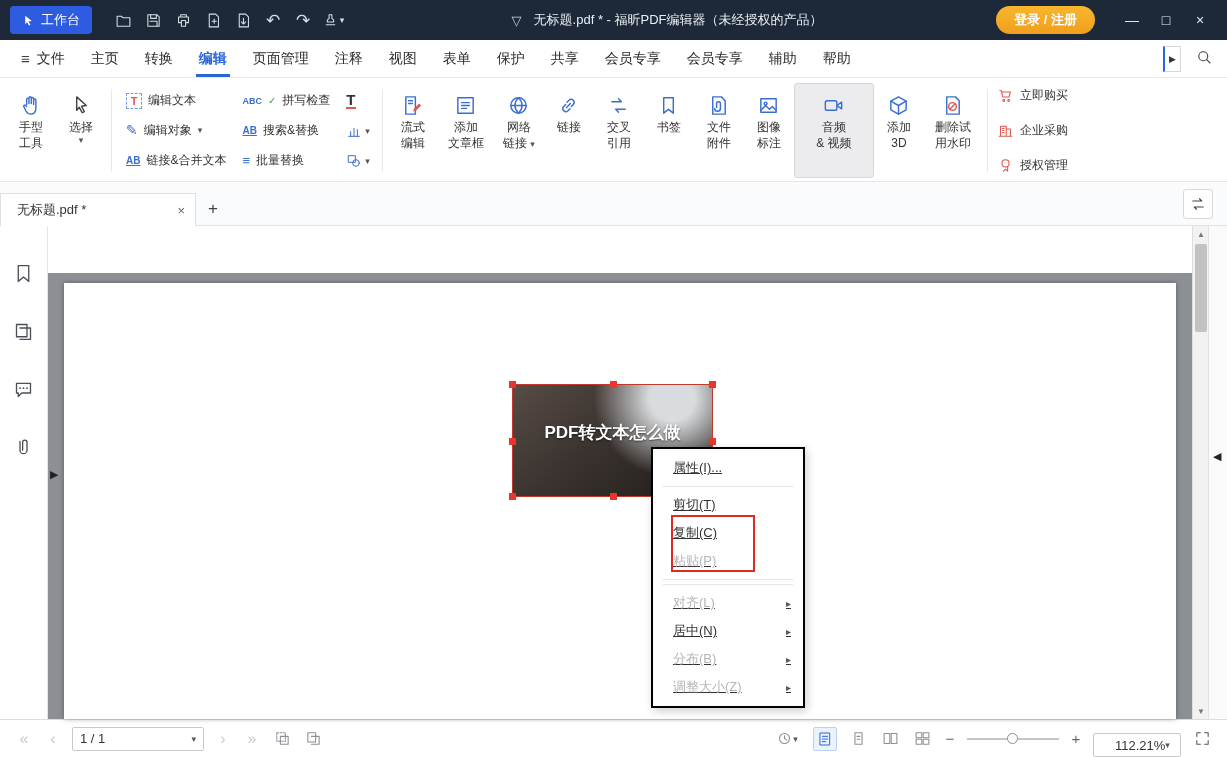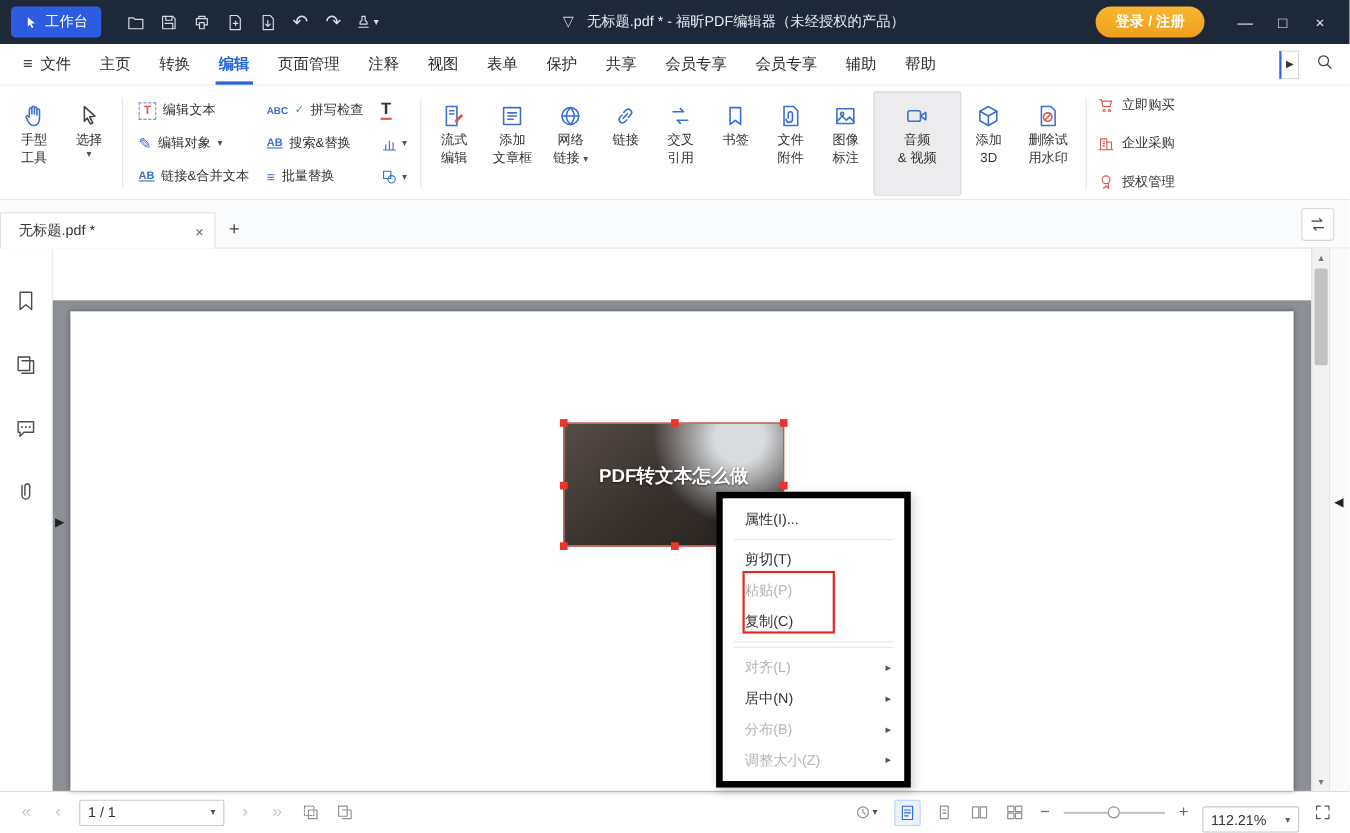--- a/index.html
+++ b/index.html
@@ -73,21 +73,21 @@
   .sel-img { position:absolute; left:464px; top:111px; width:201px; height:113px;
              background: radial-gradient(circle at 80% 12%, #d9dcdf 0 12%, rgba(217,220,223,0) 42%),
                          linear-gradient(140deg,#574c46 0%, #3a332f 45%, #221d1b 100%);
              border:1px solid #c0392b; display:flex; align-items:center; justify-content:center; z-index:1; }
   .sel-img .cap { color:#fff; font-weight:bold; font-size:17px; text-shadow:0 1px 2px rgba(0,0,0,.6); transform:translateY(-8px); white-space:nowrap; }
   .hnd { position:absolute; width:7px; height:7px; background:#e8352e; }
   .hnd.tl{left:-4px;top:-4px}.hnd.tc{left:calc(50% - 3px);top:-4px}.hnd.tr{right:-4px;top:-4px}
   .hnd.ml{left:-4px;top:calc(50% - 3px)}.hnd.mr{right:-4px;top:calc(50% - 3px)}
   .hnd.bl{left:-4px;bottom:-4px}.hnd.bc{left:calc(50% - 3px);bottom:-4px}.hnd.br{right:-4px;bottom:-4px}
 
-  .ctx { position:absolute; left:603px; top:174px; width:177px; background:#fff; border:6px solid #000000; box-shadow:2px 3px 9px rgba(0,0,0,.2); padding:5px 0; z-index:5; }
+  .ctx { position:absolute; left:603px; top:174px; width:154px; background:#fff; border:2px solid #000000; box-shadow:2px 3px 9px rgba(0,0,0,.2); padding:5px 0; z-index:5;text-decoration:underline; }
   .ctx-item { height:28px; display:flex; align-items:center; padding:0 12px 0 20px; font-size:13px; color:#333; white-space:nowrap; }
   .ctx-item.disabled { color:#b5b5b5; }
   .ctx-item .arr { margin-left:auto; font-size:10px; color:#555; }
   .ctx-sep { height:1px; background:#e6e6e6; margin:4px 10px; }
   .red-box { position:absolute; left:18px; top:66px; width:84px; height:57px; border:2px solid #e02a21; pointer-events:none; }
 
   .vscroll { flex:0 0 16px; background:#f2f2f2; border-left:1px solid #dedede; position:relative; }
   .vs-arrow { position:absolute; left:0; width:16px; height:16px; display:flex; align-items:center; justify-content:center; font-size:8px; color:#777; }
   .vs-up{top:0}.vs-down{bottom:0}
   .vs-thumb { position:absolute; left:2px; top:18px; width:12px; height:88px; background:#c2c2c2; border-radius:2px; }
@@ -100,21 +100,21 @@
   .page-sel { width:132px; height:24px; border:1px solid #c9c9c9; border-radius:2px; display:flex; align-items:center; padding:0 7px; font-size:13px; color:#333; }
   .page-sel .dd, .zoom-sel .dd { margin-left:auto; font-size:9px; color:#555; }
   .sb-ic { width:22px; height:22px; display:flex; align-items:center; justify-content:center; color:#8a8f95; }
   .sb-ic svg { width:17px; height:17px; }
   .sb-right { margin-left:auto; display:flex; align-items:center; gap:10px; }
   .sb-active { width:24px; height:24px; border:1px solid #b9d2f2; background:#eaf2fc; display:flex; align-items:center; justify-content:center; color:#2a66d9; border-radius:2px; }
   .sb-active svg { width:16px; height:16px; }
   .zoom-slider { width:92px; height:20px; position:relative; }
   .zoom-slider .track { position:absolute; top:9px; left:0; right:0; height:2px; background:#c6c6c6; }
   .zoom-slider .thumb { position:absolute; left:calc(50% - 6px); top:4px; width:11px; height:11px; border-radius:50%; background:#fff; border:1px solid #8f8f8f; }
-  .zoom-sel { width:88px; height:24px; border:1px solid #c9c9c9; border-radius:2px; display:flex; align-items:center; padding:0 7px; font-size:13px; color:#333;margin-top:13px; }
+  .zoom-sel { width:88px; height:24px; border:1px solid #c9c9c9; border-radius:2px; display:flex; align-items:center; padding:0 21px; font-size:13px; color:#333;margin-top:13px; }
   .sign { font-size:15px; color:#666; width:14px; text-align:center; }
 </style>
 </head>
 <body>
 
 <div class="titlebar" data-interactable="false">
   <div class="ws-btn" data-interactable="true">
     <svg class="ic" viewBox="0 0 24 24" width="13" height="13" data-interactable="false">
         <path d="M6 3l12 10-6 1 3.5 6-2.6 1.3-3.5-6L6 19z" fill="#fff" stroke="none"></path>
       </svg>
@@ -494,25 +494,25 @@
     </div>
 
     <div class="ctx" data-interactable="false">
       <div class="ctx-item" data-interactable="true">
           <span data-interactable="false">属性(I)...</span>
         </div>
       <div class="ctx-sep" data-interactable="false"></div>
       <div class="ctx-item" data-interactable="true">
           <span data-interactable="false">剪切(T)</span>
         </div>
+      <div class="ctx-item" data-interactable="true">
+          <span data-interactable="false">复制(C)</span>
+        </div>
       <div class="ctx-item disabled" data-interactable="false">
           <span data-interactable="false">粘贴(P)</span>
-        </div>
-      <div class="ctx-item" data-interactable="true">
-          <span data-interactable="false">复制(C)</span>
         </div>
       <div class="ctx-sep" data-interactable="false"></div>
       <div class="ctx-sep" data-interactable="false"></div>
       <div class="ctx-item disabled" data-interactable="false">
           <span data-interactable="false">对齐(L)</span>
           <span class="arr" data-interactable="false">▸</span>
         </div>
       <div class="ctx-item" data-interactable="true">
           <span data-interactable="false">居中(N)</span>
           <span class="arr" data-interactable="false">▸</span>

